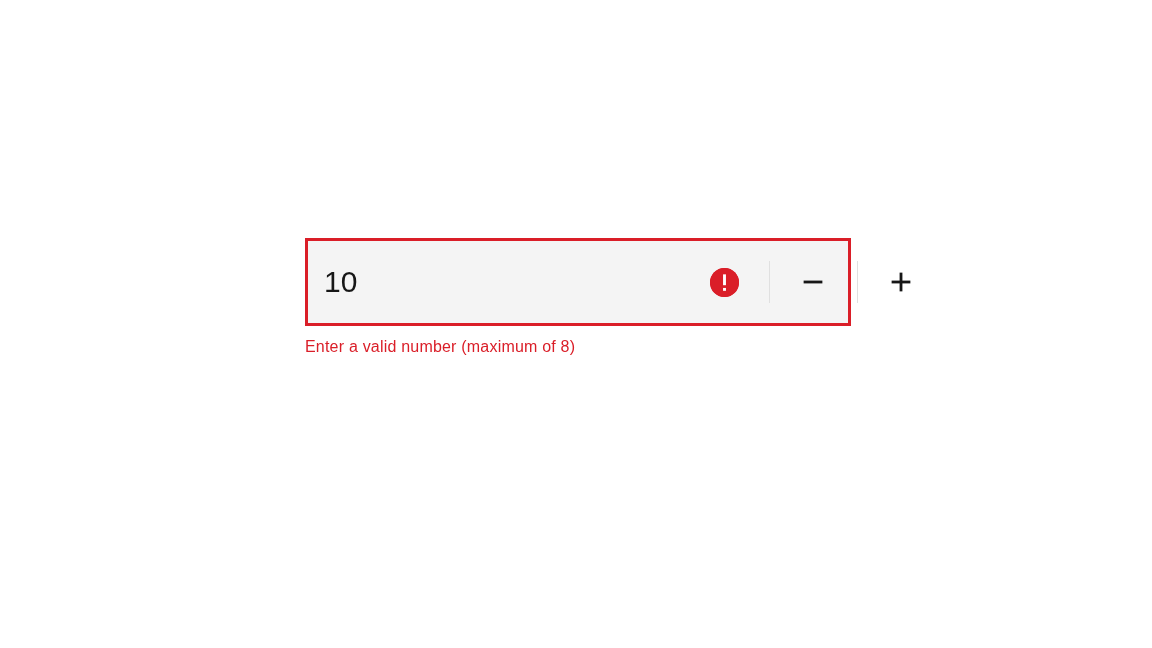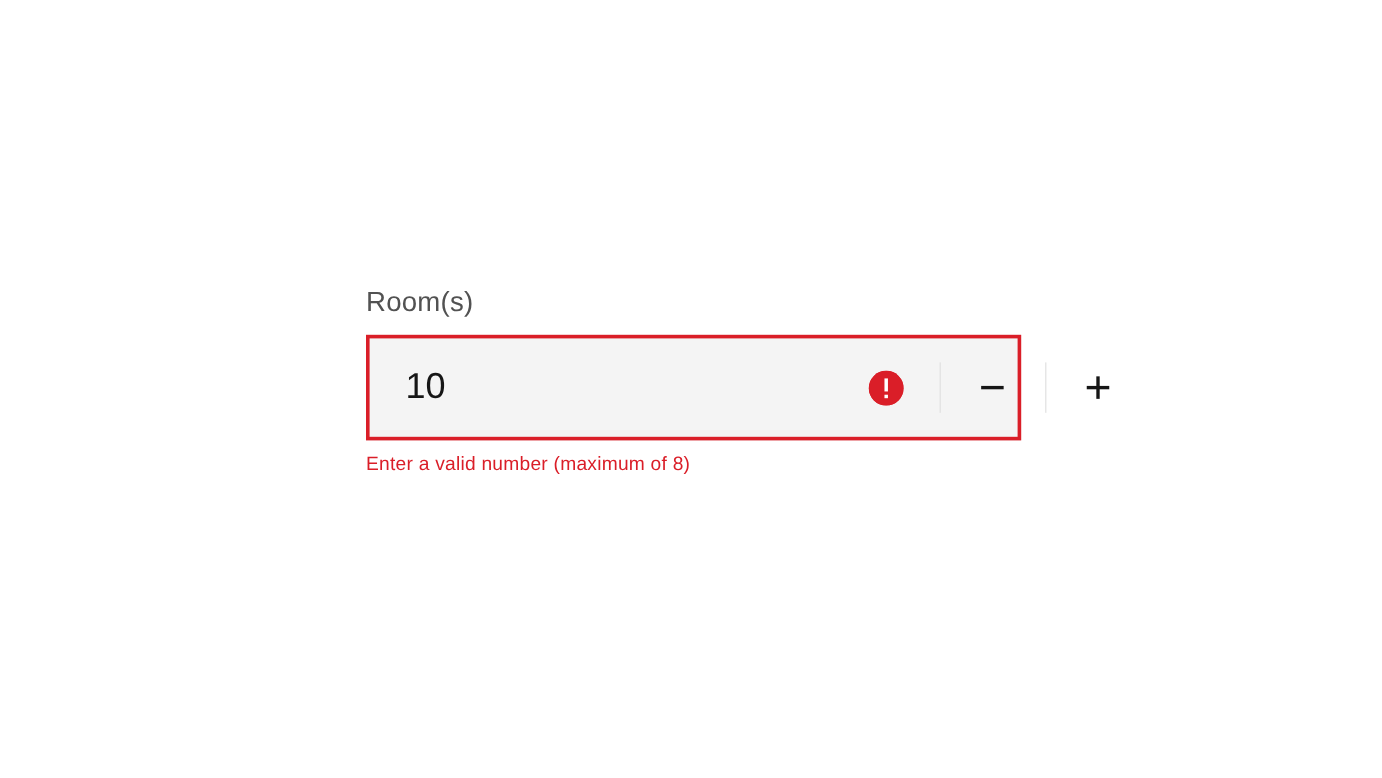--- a/index.html
+++ b/index.html
@@ -38,21 +38,21 @@
       background: #f4f4f4;
       height: 88px;
     }
     
     .stepper-input {
       flex: 1;
       border: none;
       background: transparent;
       font-size: 30px;
       color: #161616;
-      padding-left: 30px;
+      padding-left: 16px;
       height: 100%;
       outline: none;
       font-family: inherit;
     }
     
     .warning-icon {
       width: 29px;
       height: 29px;
       border-radius: 50%;
       background: #da1e28;
@@ -102,21 +102,20 @@
       color: #da1e28;
       margin-top: 12px;
       font-weight: 400;
       letter-spacing: 0.2px;
     }
   </style>
 </head>
 <body>
 
 <div class="container">
-  <div class="label">Room(s)</div>
 
   <div class="stepper">
     <input type="text" class="stepper-input" value="10" style="">
 
     <div class="warning-icon">
       <svg viewBox="0 0 16 16" fill="none">
         <circle cx="8" cy="8" r="8" fill="#da1e28"></circle>
         <rect x="7.2" y="3.5" width="1.6" height="6" fill="white"></rect>
         <rect x="7.2" y="11" width="1.6" height="1.6" fill="white"></rect>
       </svg>

